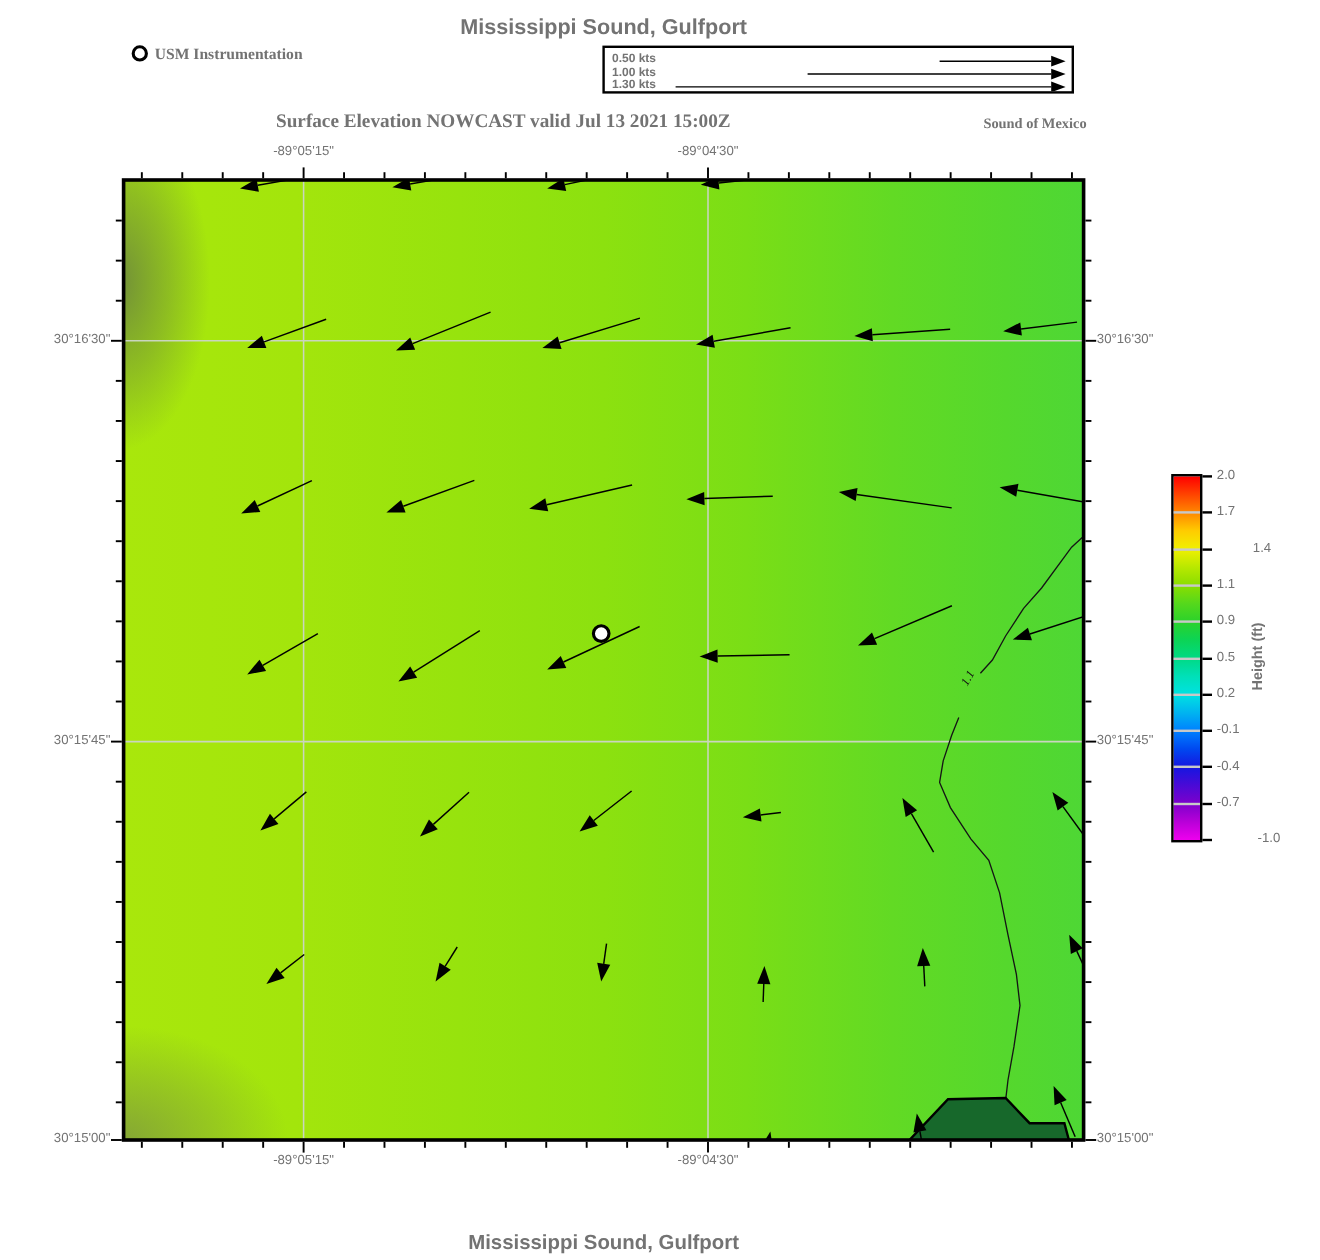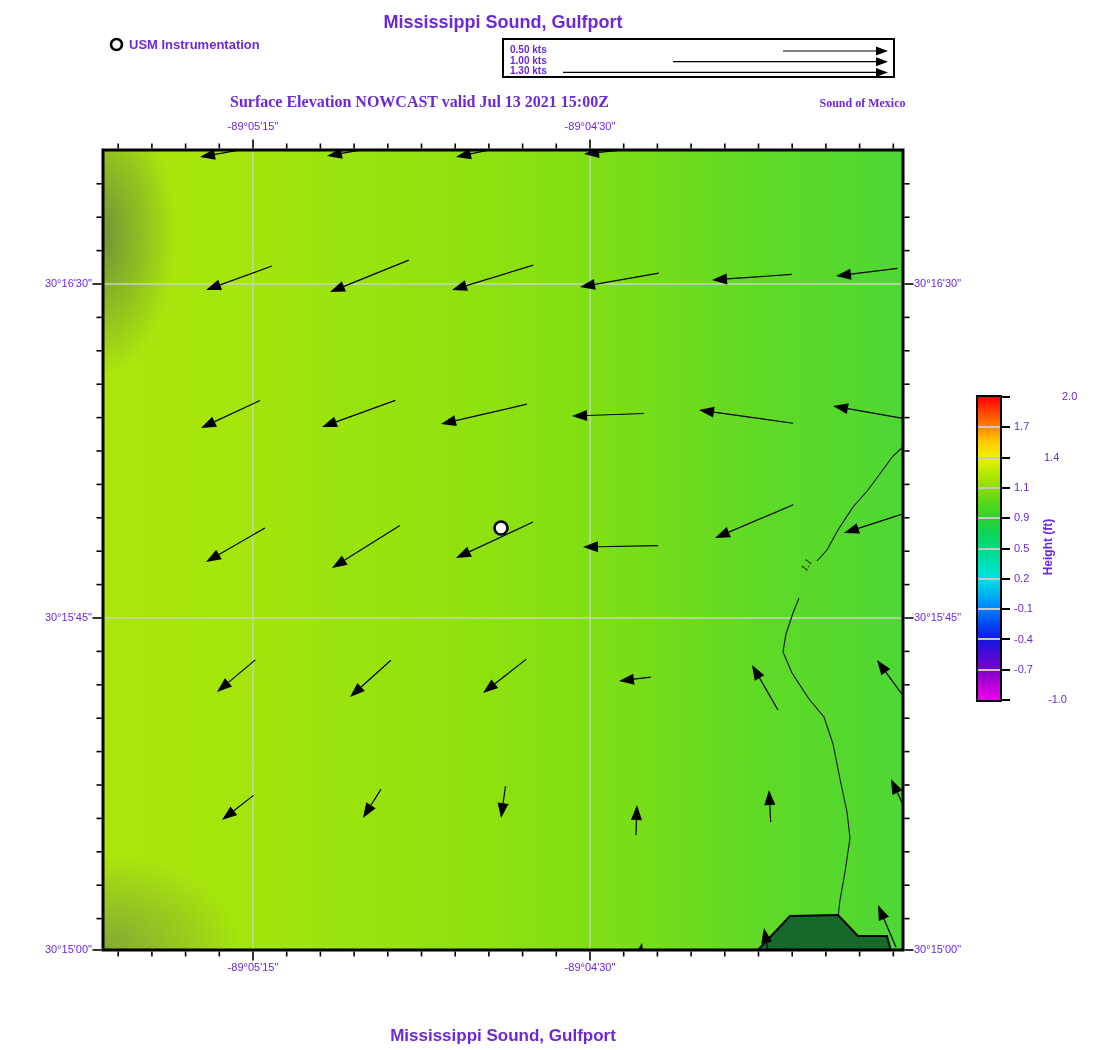--- a/index.html
+++ b/index.html
@@ -1,17 +1,17 @@
 <!DOCTYPE html>
 <html><head>
 <meta charset="utf-8">
 <style>
   html,body{margin:0;padding:0;background:#fff;}
   #canvas{position:relative;width:1100px;height:1050px;background:#ffffff;overflow:hidden;
-          font-family:"Liberation Sans",sans-serif;color:#6d28d9;}
+          font-family:"Liberation Sans",sans-serif;color:#737373;}
   .abs{position:absolute;}
   .title{font-weight:bold;font-size:18px;text-align:center;letter-spacing:0px;}
   .subtitle{font-family:"Liberation Serif",serif;font-weight:bold;font-size:16px;text-align:left;}
   .regionlbl{font-family:"Liberation Serif",serif;font-weight:bold;font-size:12px;text-align:center;}
   .axlbl{font-size:11px;white-space:nowrap;}
   .usm{display:flex;align-items:center;gap:4px;font-size:13px;font-weight:600;}
   .velbox{border:2px solid #000;box-sizing:border-box;background:#fff;}
   .velrow{font-size:10px;font-weight:bold;line-height:10.6px;}
   .veltext{position:absolute;left:6px;top:5px;}
   .cb-bar{border:2px solid #000;box-sizing:border-box;}
@@ -20,21 +20,21 @@
   .cb-lbl{position:absolute;font-size:11px;white-space:nowrap;}
   .cb-title{font-weight:bold;font-size:12px;text-align:center;transform:rotate(-90deg);}
 </style>
 </head>
 <body>
 
 <div id="canvas">
 
   <div class="abs title" style="left:250px;top:12px;width:506px;">Mississippi Sound, Gulfport</div>
 
-  <div class="abs usm" style="left:108px;top:36px;">
+  <div class="abs usm" style="left:108px;top:36px;font-family:Liberation Serif, serif;">
     <svg width="17" height="17">
       <circle cx="8.5" cy="8.5" r="5.5" fill="#ffffff" stroke="#000" stroke-width="2.6"></circle>
     </svg>
     <span>USM Instrumentation</span>
   </div>
 
   <div class="abs velbox" style="left:502px;top:38px;width:393px;height:40px;">
     <div class="veltext">
       <div class="velrow">0.50 kts</div>
       <div class="velrow">1.00 kts</div>
@@ -313,21 +313,21 @@
       <div class="cb-tick" style="top: 91.9px; left: 0px;"></div>
       <div class="cb-tick" style="top: 122.2px; left: 0px;"></div>
       <div class="cb-tick" style="top: 152.5px; left: 0px;"></div>
       <div class="cb-tick" style="top: 182.8px; left: 0px;"></div>
       <div class="cb-tick" style="top: 213.1px; left: 0px;"></div>
       <div class="cb-tick" style="top: 243.4px; left: 0px;"></div>
       <div class="cb-tick" style="top: 273.7px; left: 0px;"></div>
       <div class="cb-tick" style="top: 304px; left: 0px;"></div>
     </div>
   <div class="abs" style="left:1014px;top:397px;width:40px;height:307px;">
-    <span class="cb-lbl" style="top:-7px;margin-left:48px;">2.0</span>
+    <span class="cb-lbl" style="top:-7px;">2.0</span>
     <span class="cb-lbl" style="top:23px;">1.7</span>
     <span class="cb-lbl" style="top:54px;margin-left:30px;">1.4</span>
     <span class="cb-lbl" style="top:84px;">1.1</span>
     <span class="cb-lbl" style="top:114px;">0.9</span>
     <span class="cb-lbl" style="top:145px;">0.5</span>
     <span class="cb-lbl" style="top:175px;">0.2</span>
     <span class="cb-lbl" style="top:205px;">-0.1</span>
     <span class="cb-lbl" style="top:236px;">-0.4</span>
     <span class="cb-lbl" style="top:266px;">-0.7</span>
     <span class="cb-lbl" style="top:296px;margin-left:34px;">-1.0</span>

